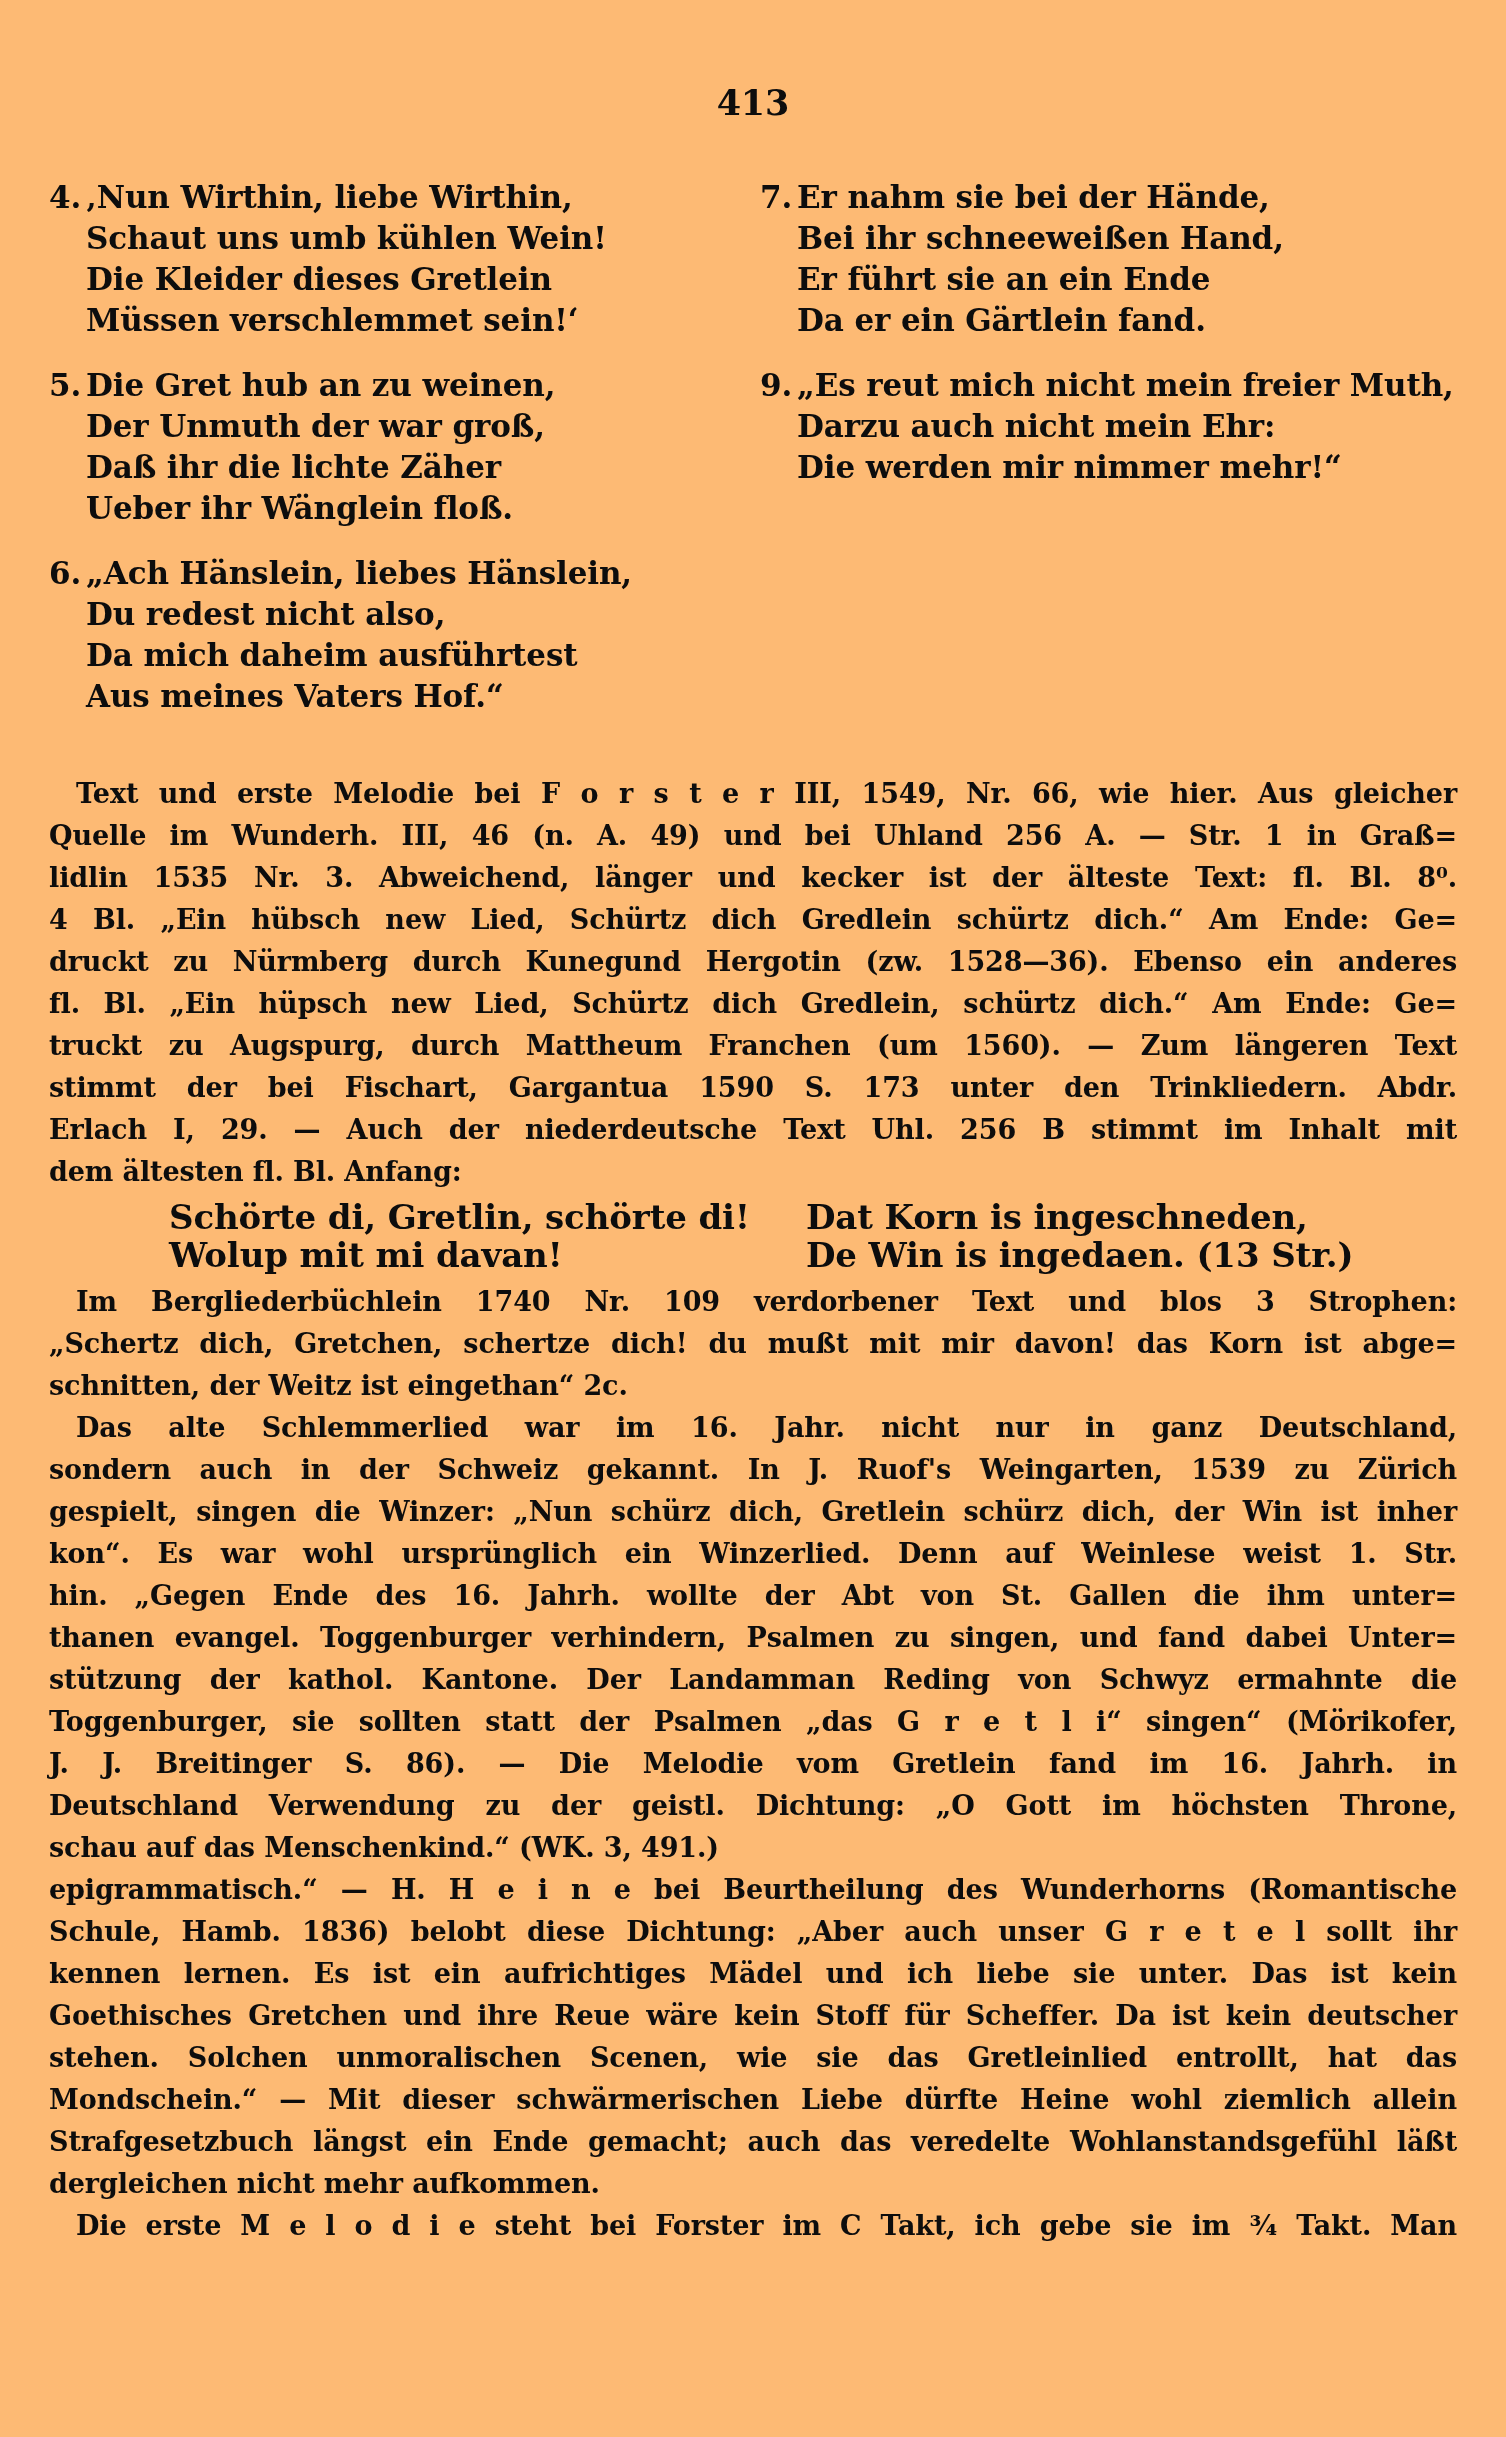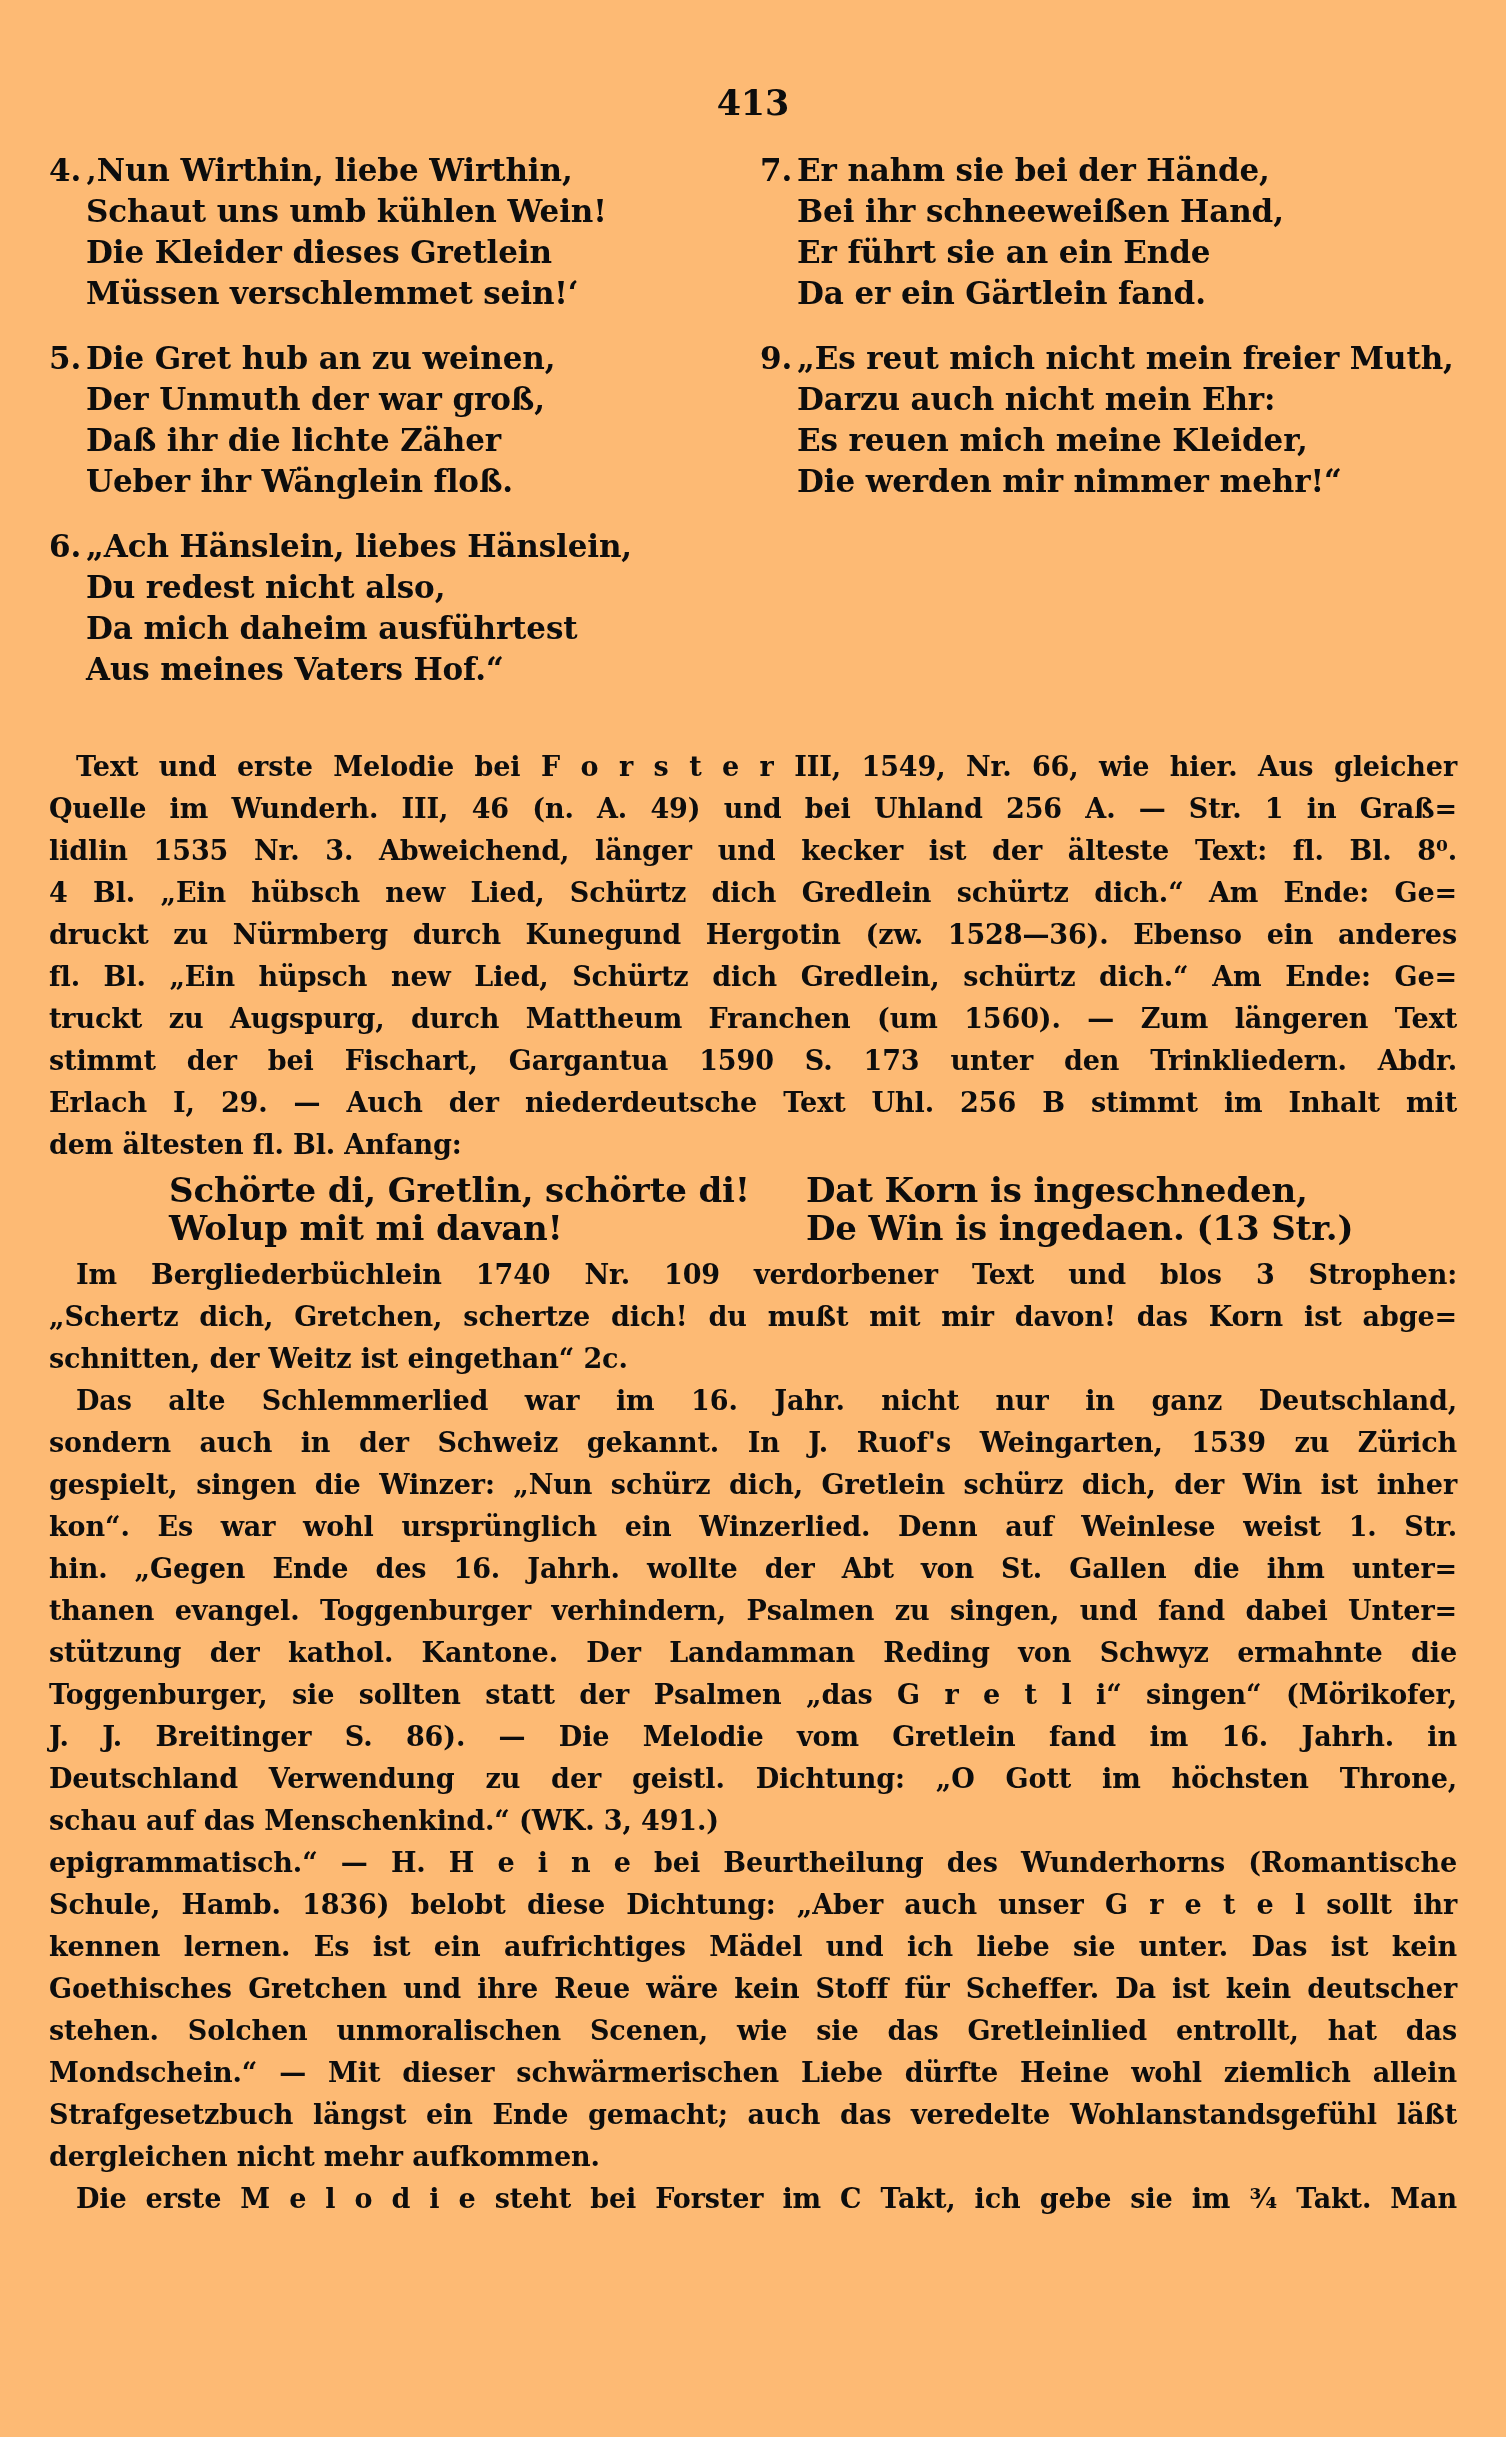--- a/index.html
+++ b/index.html
@@ -16,21 +16,21 @@
     overflow: hidden;
     letter-spacing: -0.01em;
   }
   .pageno {
     padding-top: 84px;
     text-align: center;
     font-size: 35px;
     line-height: 38px;
   }
   
-  .verses { display: flex; margin-top: 28px; }
+  .verses { display: flex; margin-top: 55px; }
   .vcol-left  { width: 711px; flex: none; }
   .vcol-right { flex: 1; }
   .stanza { margin-bottom: 24px; }
   .vline {
     font-size: 31px;
     line-height: 41px;
     white-space: nowrap;
   }
   .vline.cont { padding-left: 37px; }
   .vnum { display: inline-block; width: 37px; }
@@ -83,21 +83,20 @@
         <div class="vline"><span class="vnum">7.</span><span>Er nahm sie bei der Hände,</span></div>
         <div class="vline cont">Bei ihr schneeweißen Hand,</div>
         <div class="vline cont">Er führt sie an ein Ende</div>
         <div class="vline cont">Da er ein Gärtlein fand.</div>
       </div>
 
 
       <div class="stanza">
         <div class="vline"><span class="vnum">9.</span><span>„Es reut mich nicht mein freier Muth,</span></div>
         <div class="vline cont">Darzu auch nicht mein Ehr:</div>
-        <div class="vline cont">Es reuen mich meine Kleider,</div>
         <div class="vline cont">Die werden mir nimmer mehr!“</div>
       </div>
 
     </div>
   </div>
 
   <div class="comm">
 
     <div class="cline indent">Text und erste Melodie bei F o r s t e r III, 1549, Nr. 66, wie hier. Aus gleicher</div>
     <div class="cline">Quelle im Wunderh. III, 46 (n. A. 49) und bei Uhland 256 A. — Str. 1 in Graß=</div>

